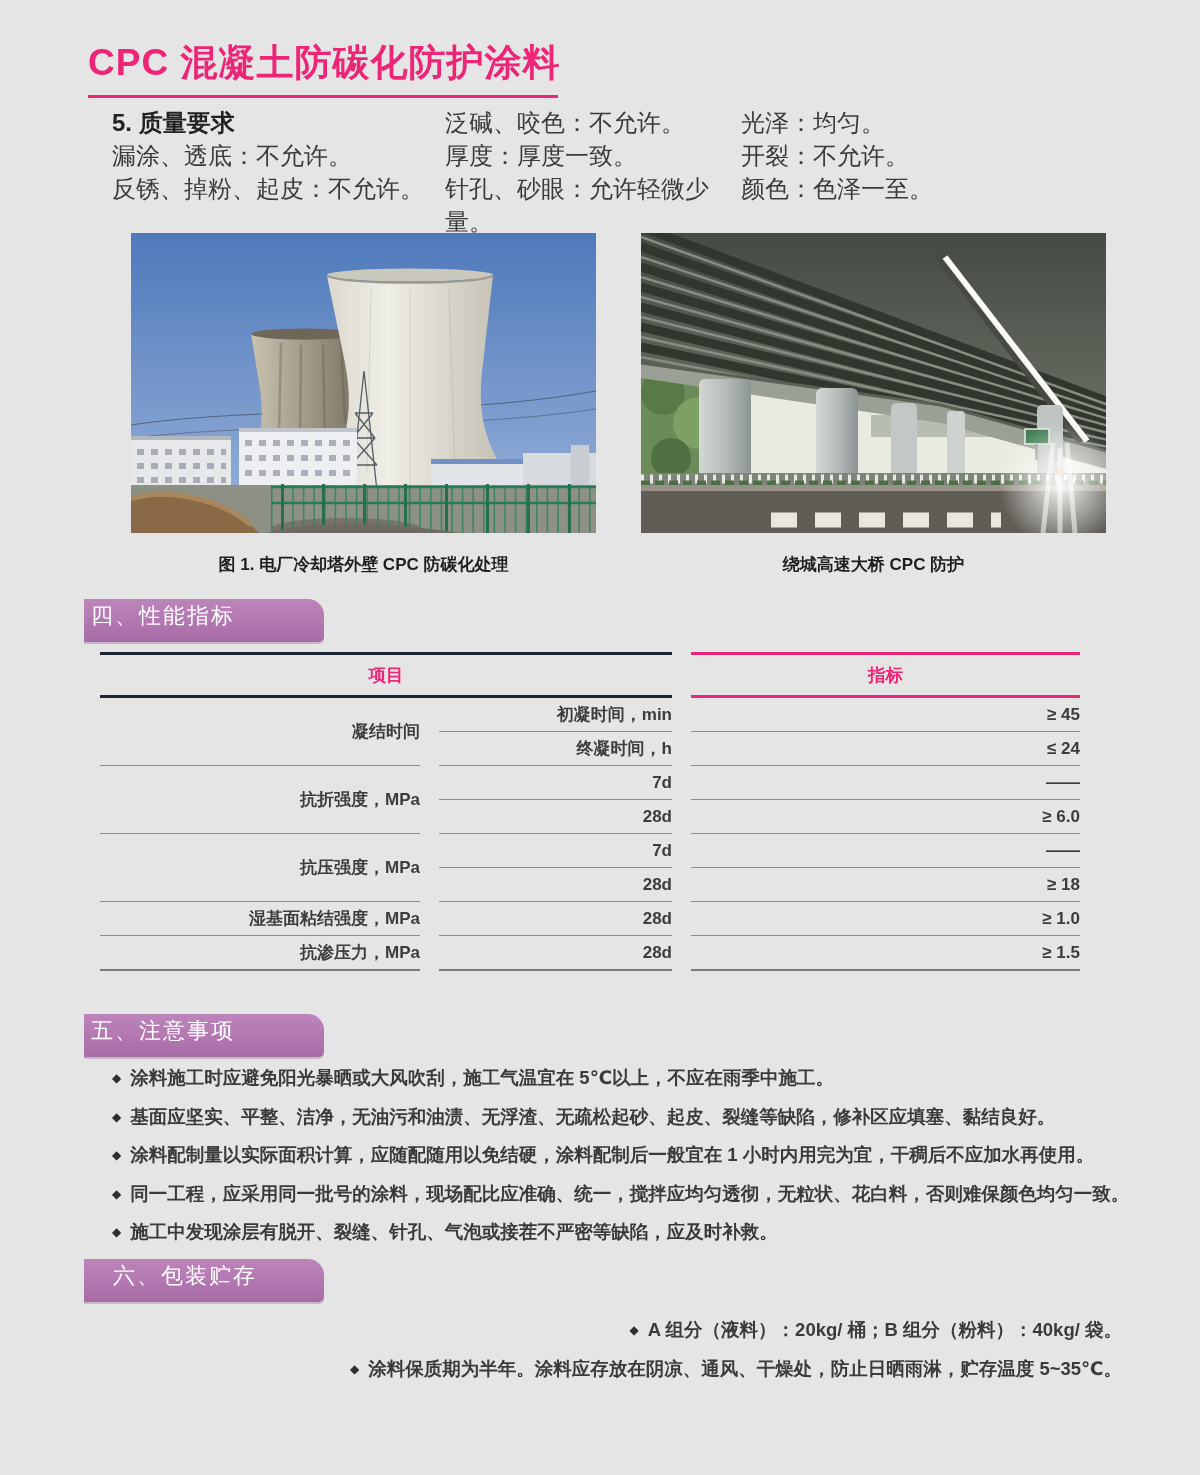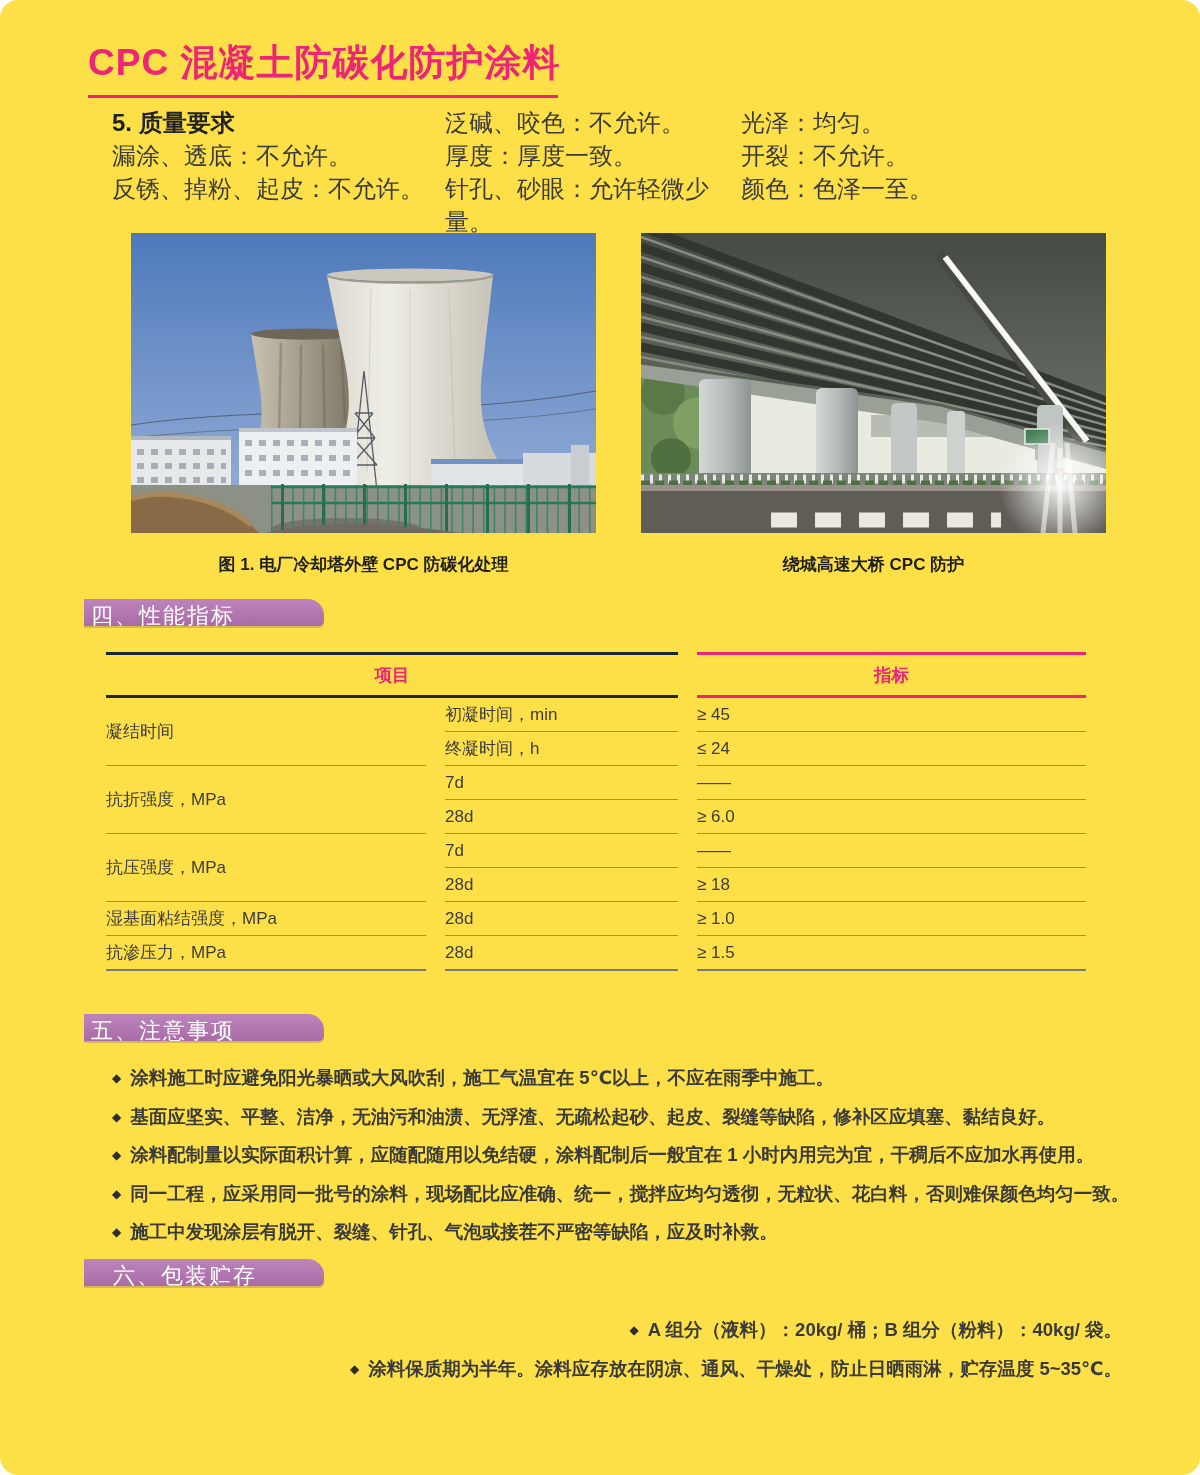--- a/index.html
+++ b/index.html
@@ -1,18 +1,18 @@
 <!DOCTYPE html>
 <html lang="zh"><head>
 <meta charset="utf-8">
 <style>
   html,body{margin:0;padding:0;background:#ffffff;}
   .page{
-    position:relative;width:1200px;height:1475px;background:#fde047;overflow:hidden;
-    font-family:"Liberation Sans","DejaVu Sans",sans-serif;color:#3c3c3c;border-radius:18px;
+    position:relative;width:1200px;height:1475px;background:#e5e5e5;overflow:hidden;
+    font-family:"Liberation Sans","DejaVu Sans",sans-serif;color:#3c3c3c;
   }
   
   .doc-title{
     position:absolute;left:88px;top:38px;margin:0;
     font-size:37px;font-weight:700;color:#ED2577;letter-spacing:1px;white-space:nowrap;
   }
   .title-rule{position:absolute;left:88px;top:95px;width:470px;height:3px;background:#ED2577;}
   
   .quality{
     position:absolute;left:112px;top:106px;width:1000px;
@@ -24,43 +24,43 @@
   .fig{position:absolute;top:217px;width:465px;margin:16px;}
   .fig-left{left:115px;}
   .fig-right{left:625px;}
   .fig svg{display:block;width:465px;height:300px;}
   .fig figcaption{
     position:absolute;left:0;top:320px;width:465px;text-align:center;
     font-size:17px;font-weight:700;color:#1e1e1e;white-space:nowrap;
   }
   
   .section-bar{
-    position:absolute;left:84px;width:240px;height:27px;
+    position:absolute;left:84px;width:240px;height:43px;
     background:linear-gradient(180deg,#bc85ba 0%,#b277b0 55%,#a76ba6 100%);
     border-radius:0 16px 5px 0;
     box-shadow:0 2px 0 rgba(110,60,110,0.25);
     color:#ffffff;font-size:22px;line-height:33px;letter-spacing:2px;
     padding-left:7px;box-sizing:border-box;white-space:nowrap;
   }
   .bar-performance{top:599px;}
   .bar-notes{top:1014px;}
   .bar-packaging{top:1259px;padding-left:29px;}
   
   .perf-table{
-    position:absolute;left:87px;top:652px;
+    position:absolute;left:81px;top:652px;
     border-collapse:separate;border-spacing:19px 0;table-layout:fixed;
   }
   .perf-table th{
     height:40px;font-size:17.5px;font-weight:700;color:#ED2577;text-align:center;
     border-top:3px solid #1B2533;border-bottom:3px solid #1B2533;padding:0;
   }
   .perf-table th.h-index{border-top-color:#ED2577;border-bottom-color:#ED2577;}
   .perf-table td{
-    height:33px;text-align:left;vertical-align:middle;font-size:17px;color:#3c3c3c;
-    border-bottom:1px solid #8c8c8c;padding:0;
+    height:33px;text-align:right;vertical-align:middle;font-size:17px;color:#3c3c3c;
+    border-bottom:1px solid #8c8c8c;padding:0;font-weight:bold;
   }
   .perf-table td.last{border-bottom:2px solid #7a7a7a;}
   
   .bullet-list{position:absolute;left:112px;width:1010px;list-style:none;margin:0;padding:0;}
   .list-notes{top:1060px;}
   .list-packaging{top:1312px;text-align:right;}
   .bullet-list li{line-height:35.5px;font-size:18.5px;color:#3a3a3a;white-space:nowrap;font-weight:bold;}
   .blt{font-size:12px;color:#2e2e2e;margin-right:9px;position:relative;top:-2px;}
 </style>
 </head>

